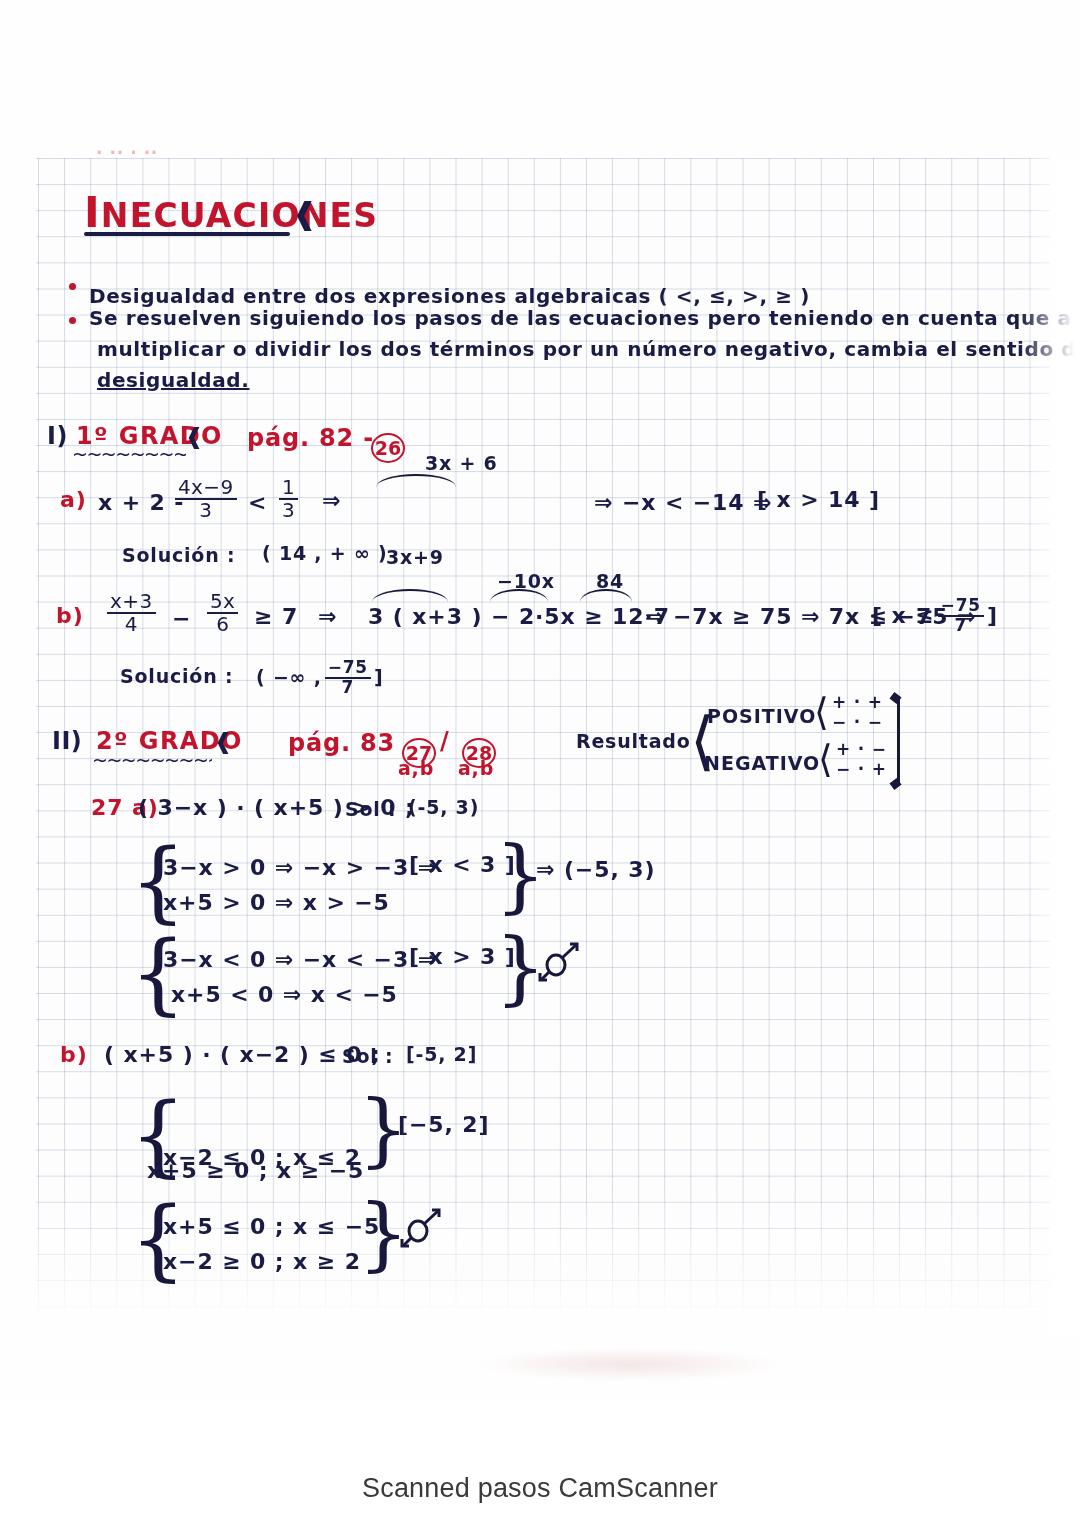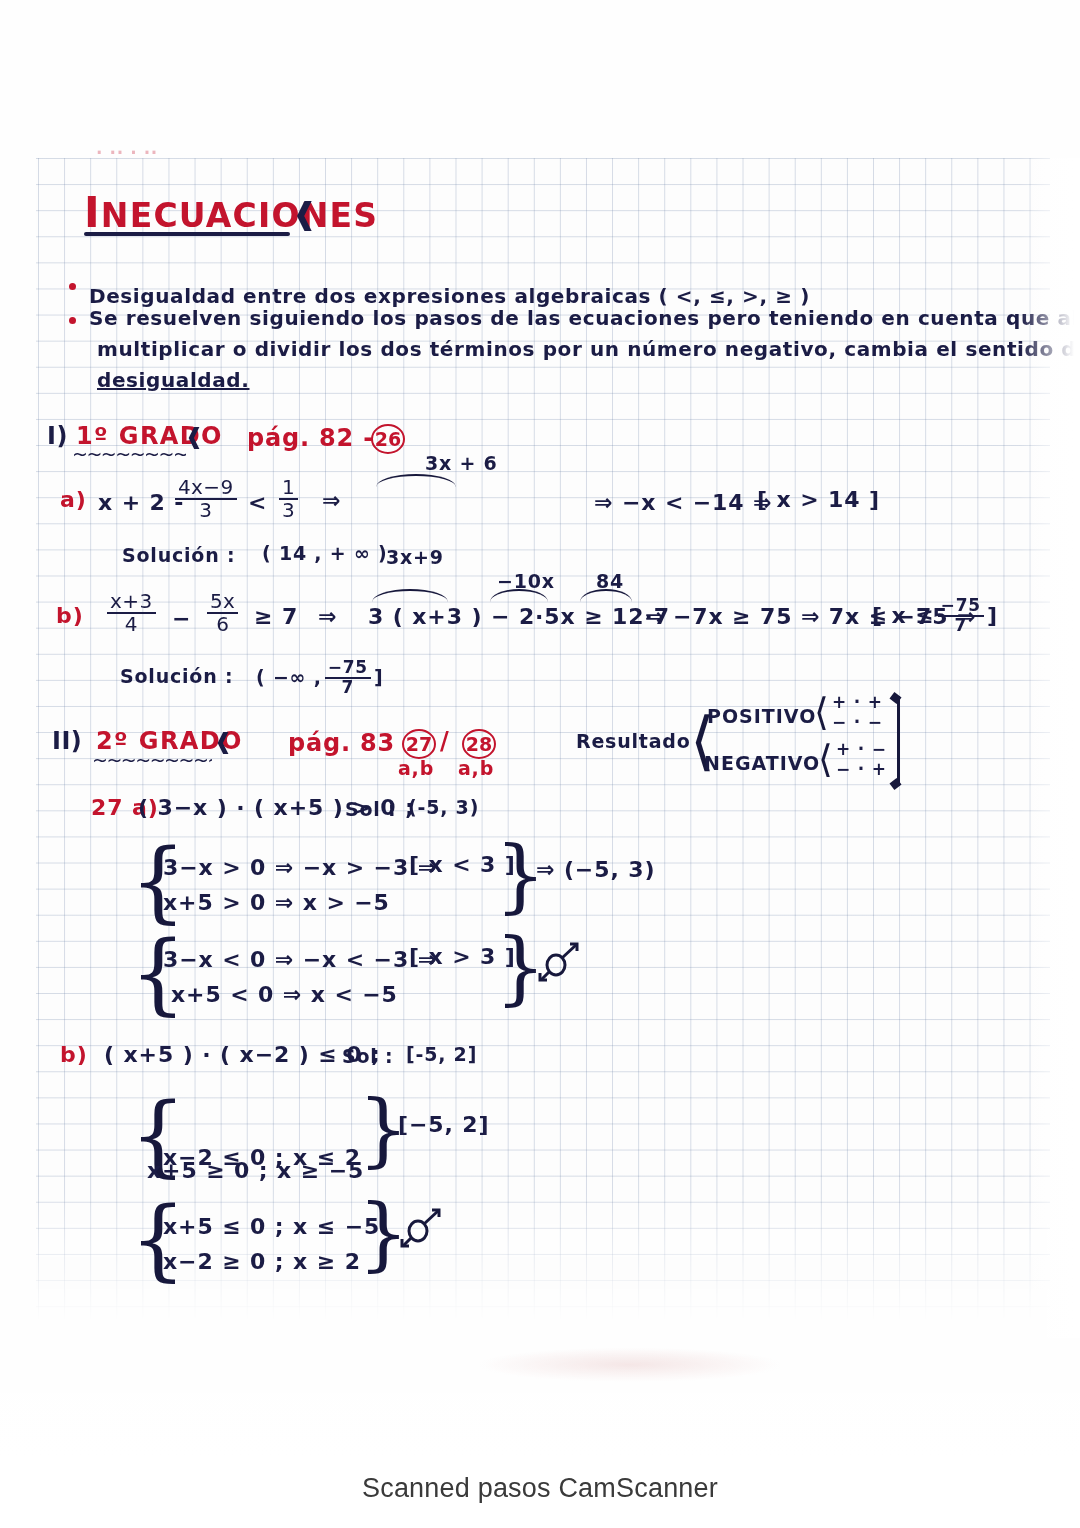--- a/index.html
+++ b/index.html
@@ -122,21 +122,21 @@
   .circled {
     display: inline-block;
     border: 2.6px solid #c3142d;
     border-radius: 50%;
     width: 34px; height: 30px;
     line-height: 27px;
     text-align: center;
     font-size: 19px;
     font-weight: 700;
     color: #c3142d;
-    margin: 3px 2px;
+    margin: 12px 2px;
   }
 
   
   .arc {
     position: absolute;
     border-top: 2.6px solid #17183c;
     border-radius: 50% / 100% 100% 0 0;
     height: 13px;
   }
 

